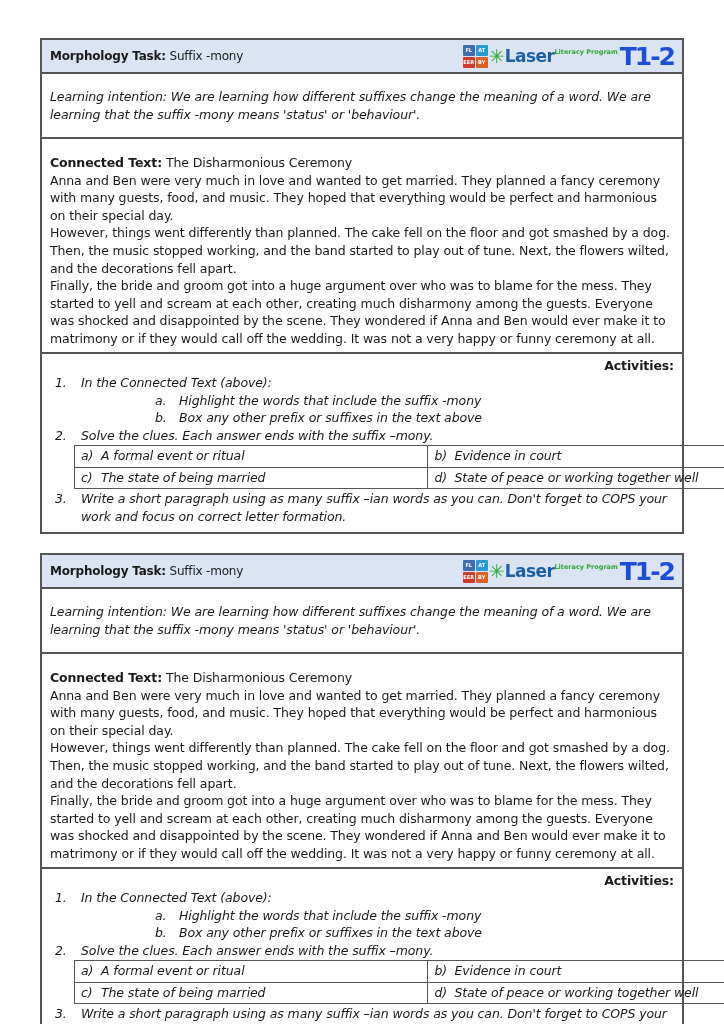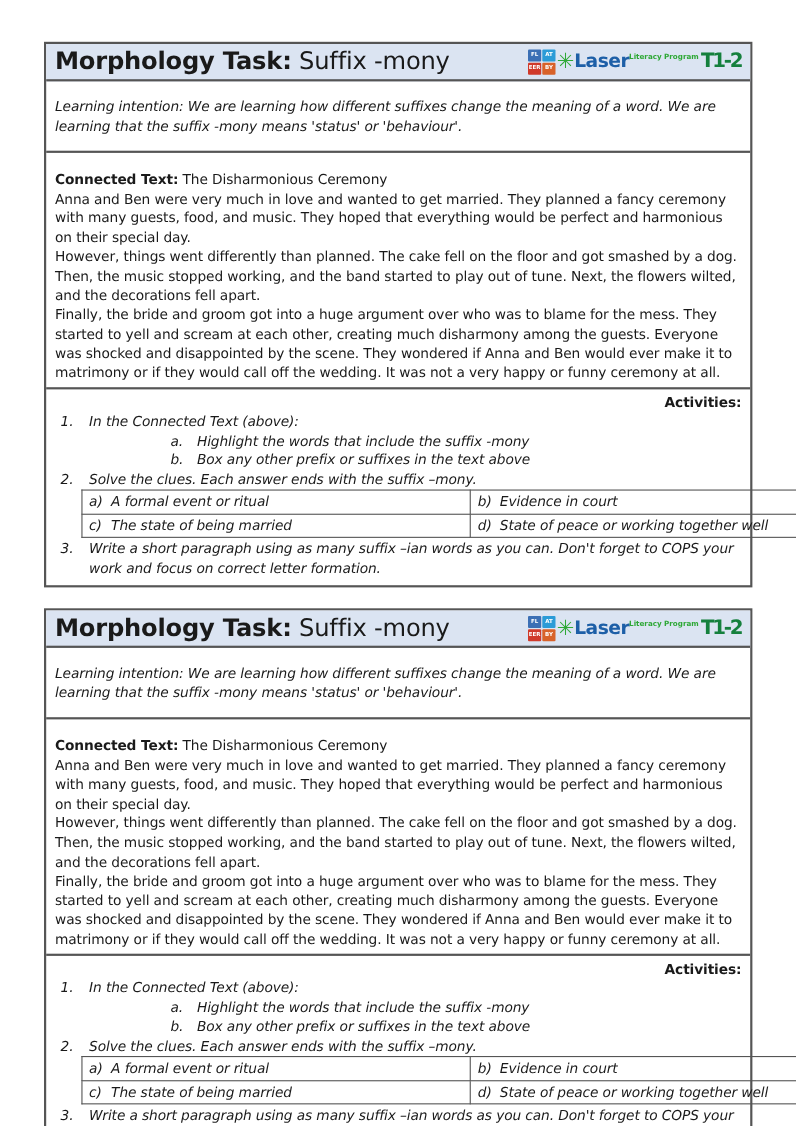--- a/index.html
+++ b/index.html
@@ -25,21 +25,21 @@
   .title-row {
     background: #dbe4f2;
     border-bottom: 2px solid #555555;
     display: flex;
     justify-content: space-between;
     align-items: center;
     padding: 2px 8px 2px 8px;
     height: 34px;
     box-sizing: border-box;
   }
-  .title-text { font-size: 22px; letter-spacing: -0.2px; white-space: nowrap; text-align: center; }
+  .title-text { font-size: 12px; letter-spacing: -0.2px; white-space: nowrap; text-align: center; }
   .title-bold { font-weight: bold; }
   .title-suffix { font-weight: normal; }
   
   .logo { display: flex; align-items: center; gap: 1px; }
   .logo-squares {
     display: grid;
     grid-template-columns: 12px 12px;
     grid-template-rows: 11px 11px;
     gap: 1px;
     margin-right: 0px;
@@ -60,21 +60,21 @@
   .sq3 { background: #d8622a; }
   .logo-star {
     color: #2ea836;
     font-size: 19px;
     line-height: 1;
     margin: 0 -1px 0 0;
   }
   .logo-text-col { display: flex; flex-direction: row; line-height: 1; }
   .brand-name { font-weight: bold; color: #1d5fa7; font-size: 17px; letter-spacing: -0.5px; }
   .brand-subtitle { color: #2ea836; font-size: 6.5px; font-weight: bold; margin-top: 1px; }
-  .level-tag { font-weight: 800; font-size: 18px; color: #15803d; letter-spacing: -2px; line-height: 1; margin-left: 1px; }
+  .level-tag { font-weight: 800; font-size: 25px; color: #1d4ed8; letter-spacing: -2px; line-height: 1; margin-left: 1px; }
   
   .li-row {
     border-bottom: 2px solid #555555;
     padding: 14px 8px;
     font-style: italic;
     font-size: 12.5px;
     line-height: 17.5px;
     letter-spacing: -0.1px;
   }
   

